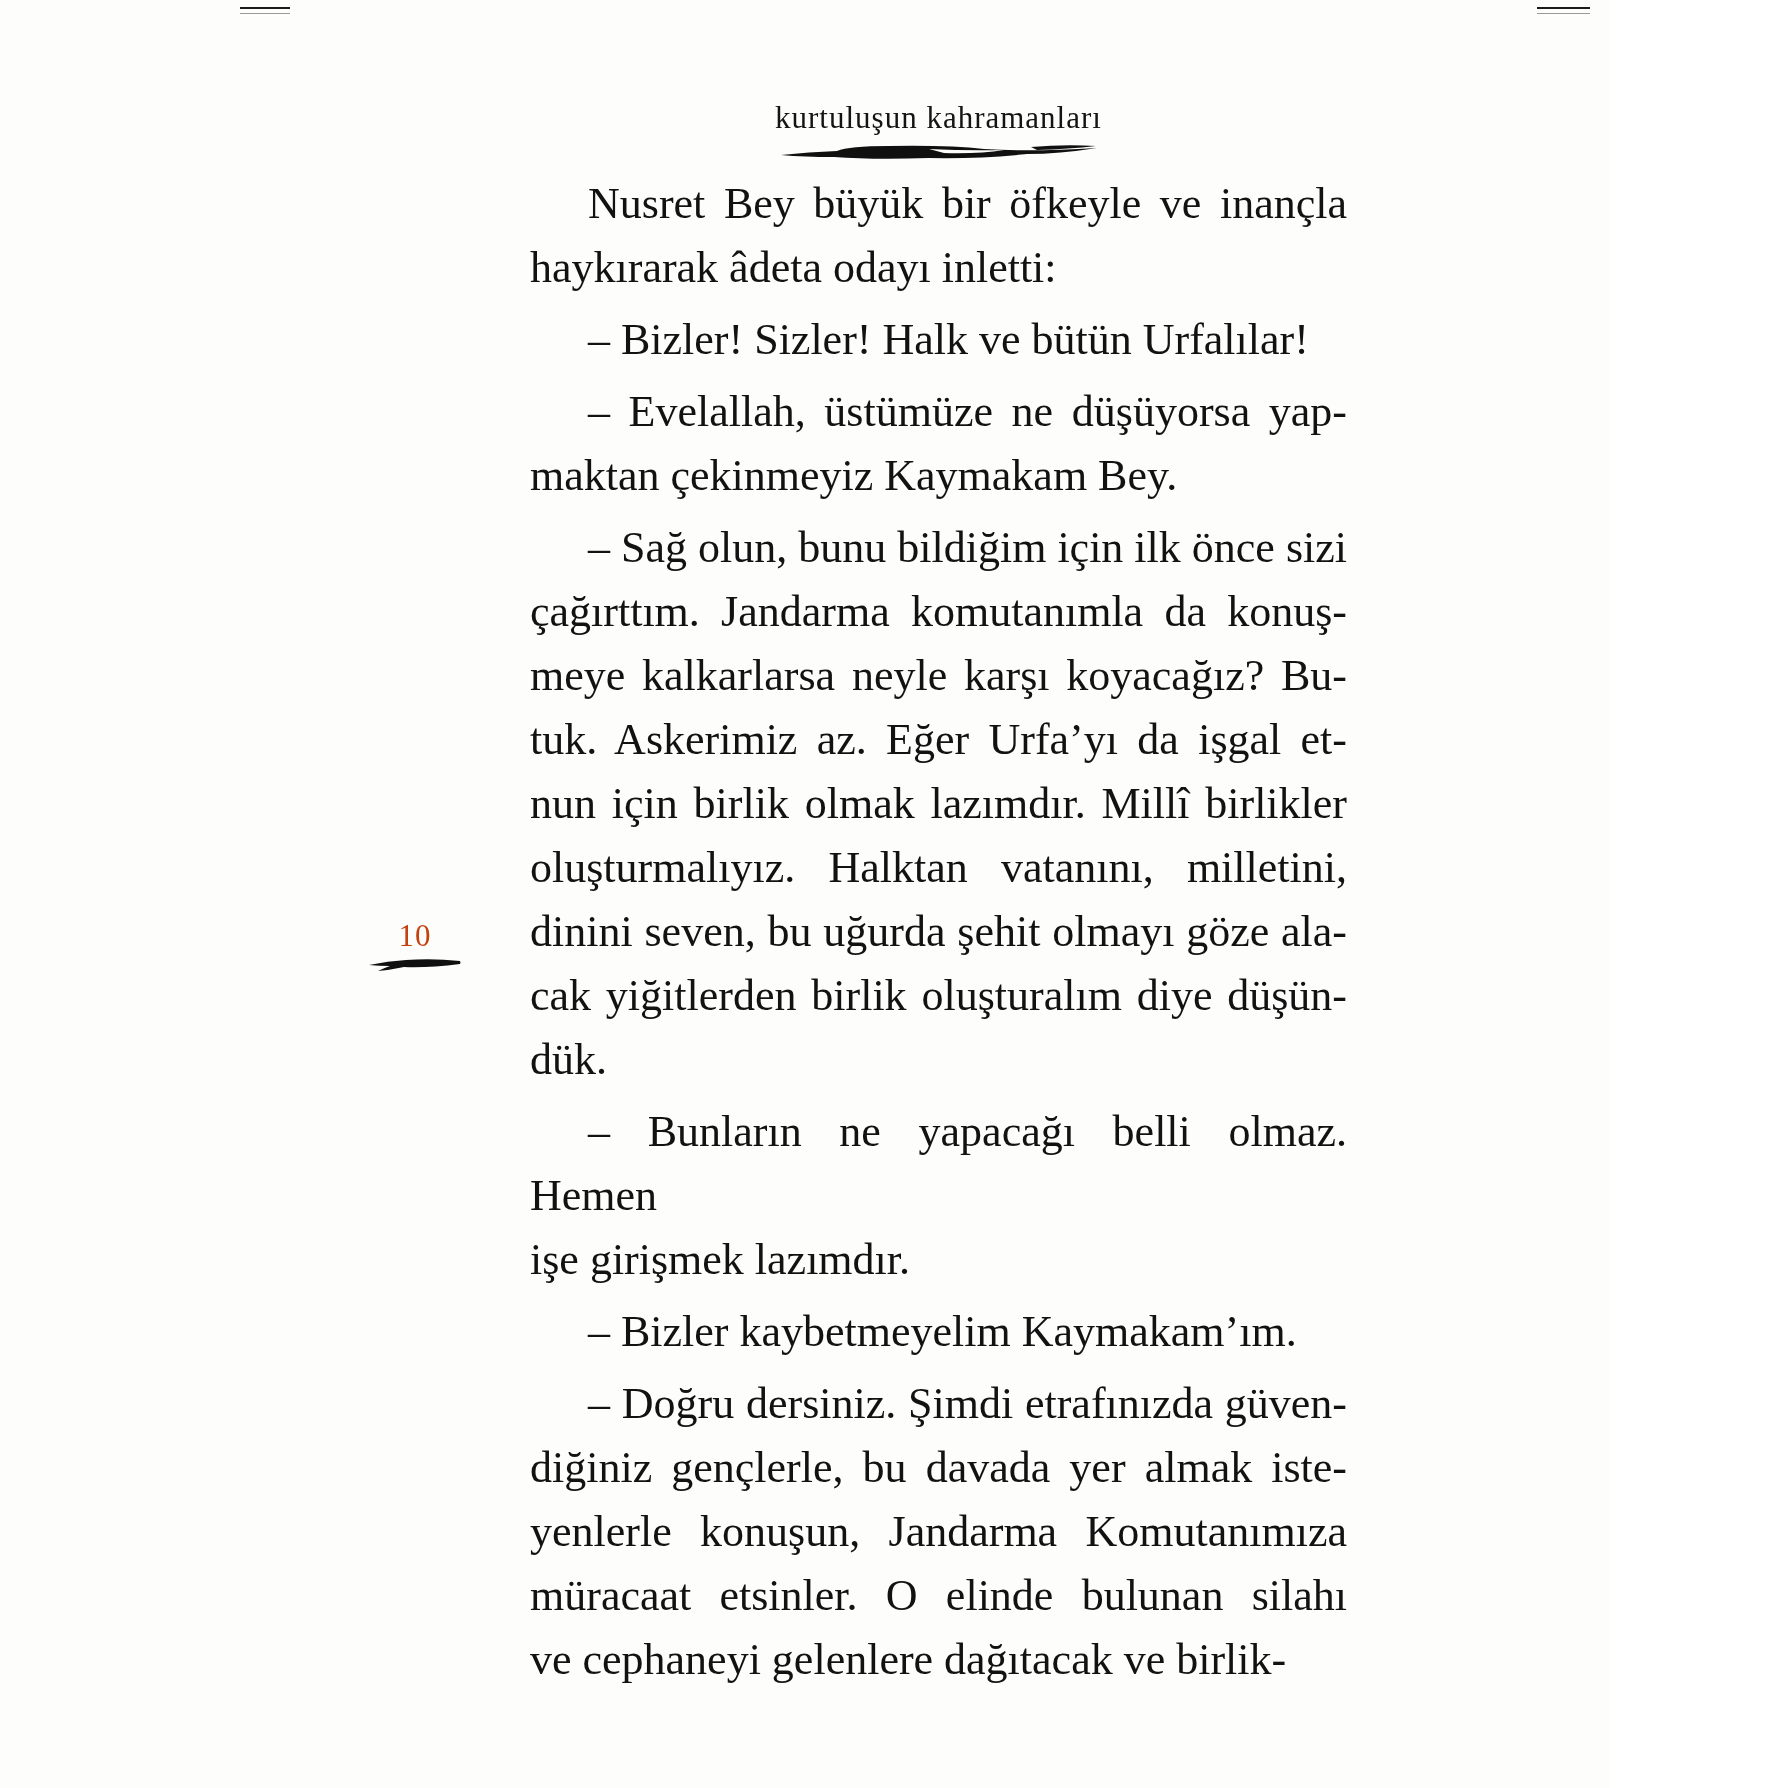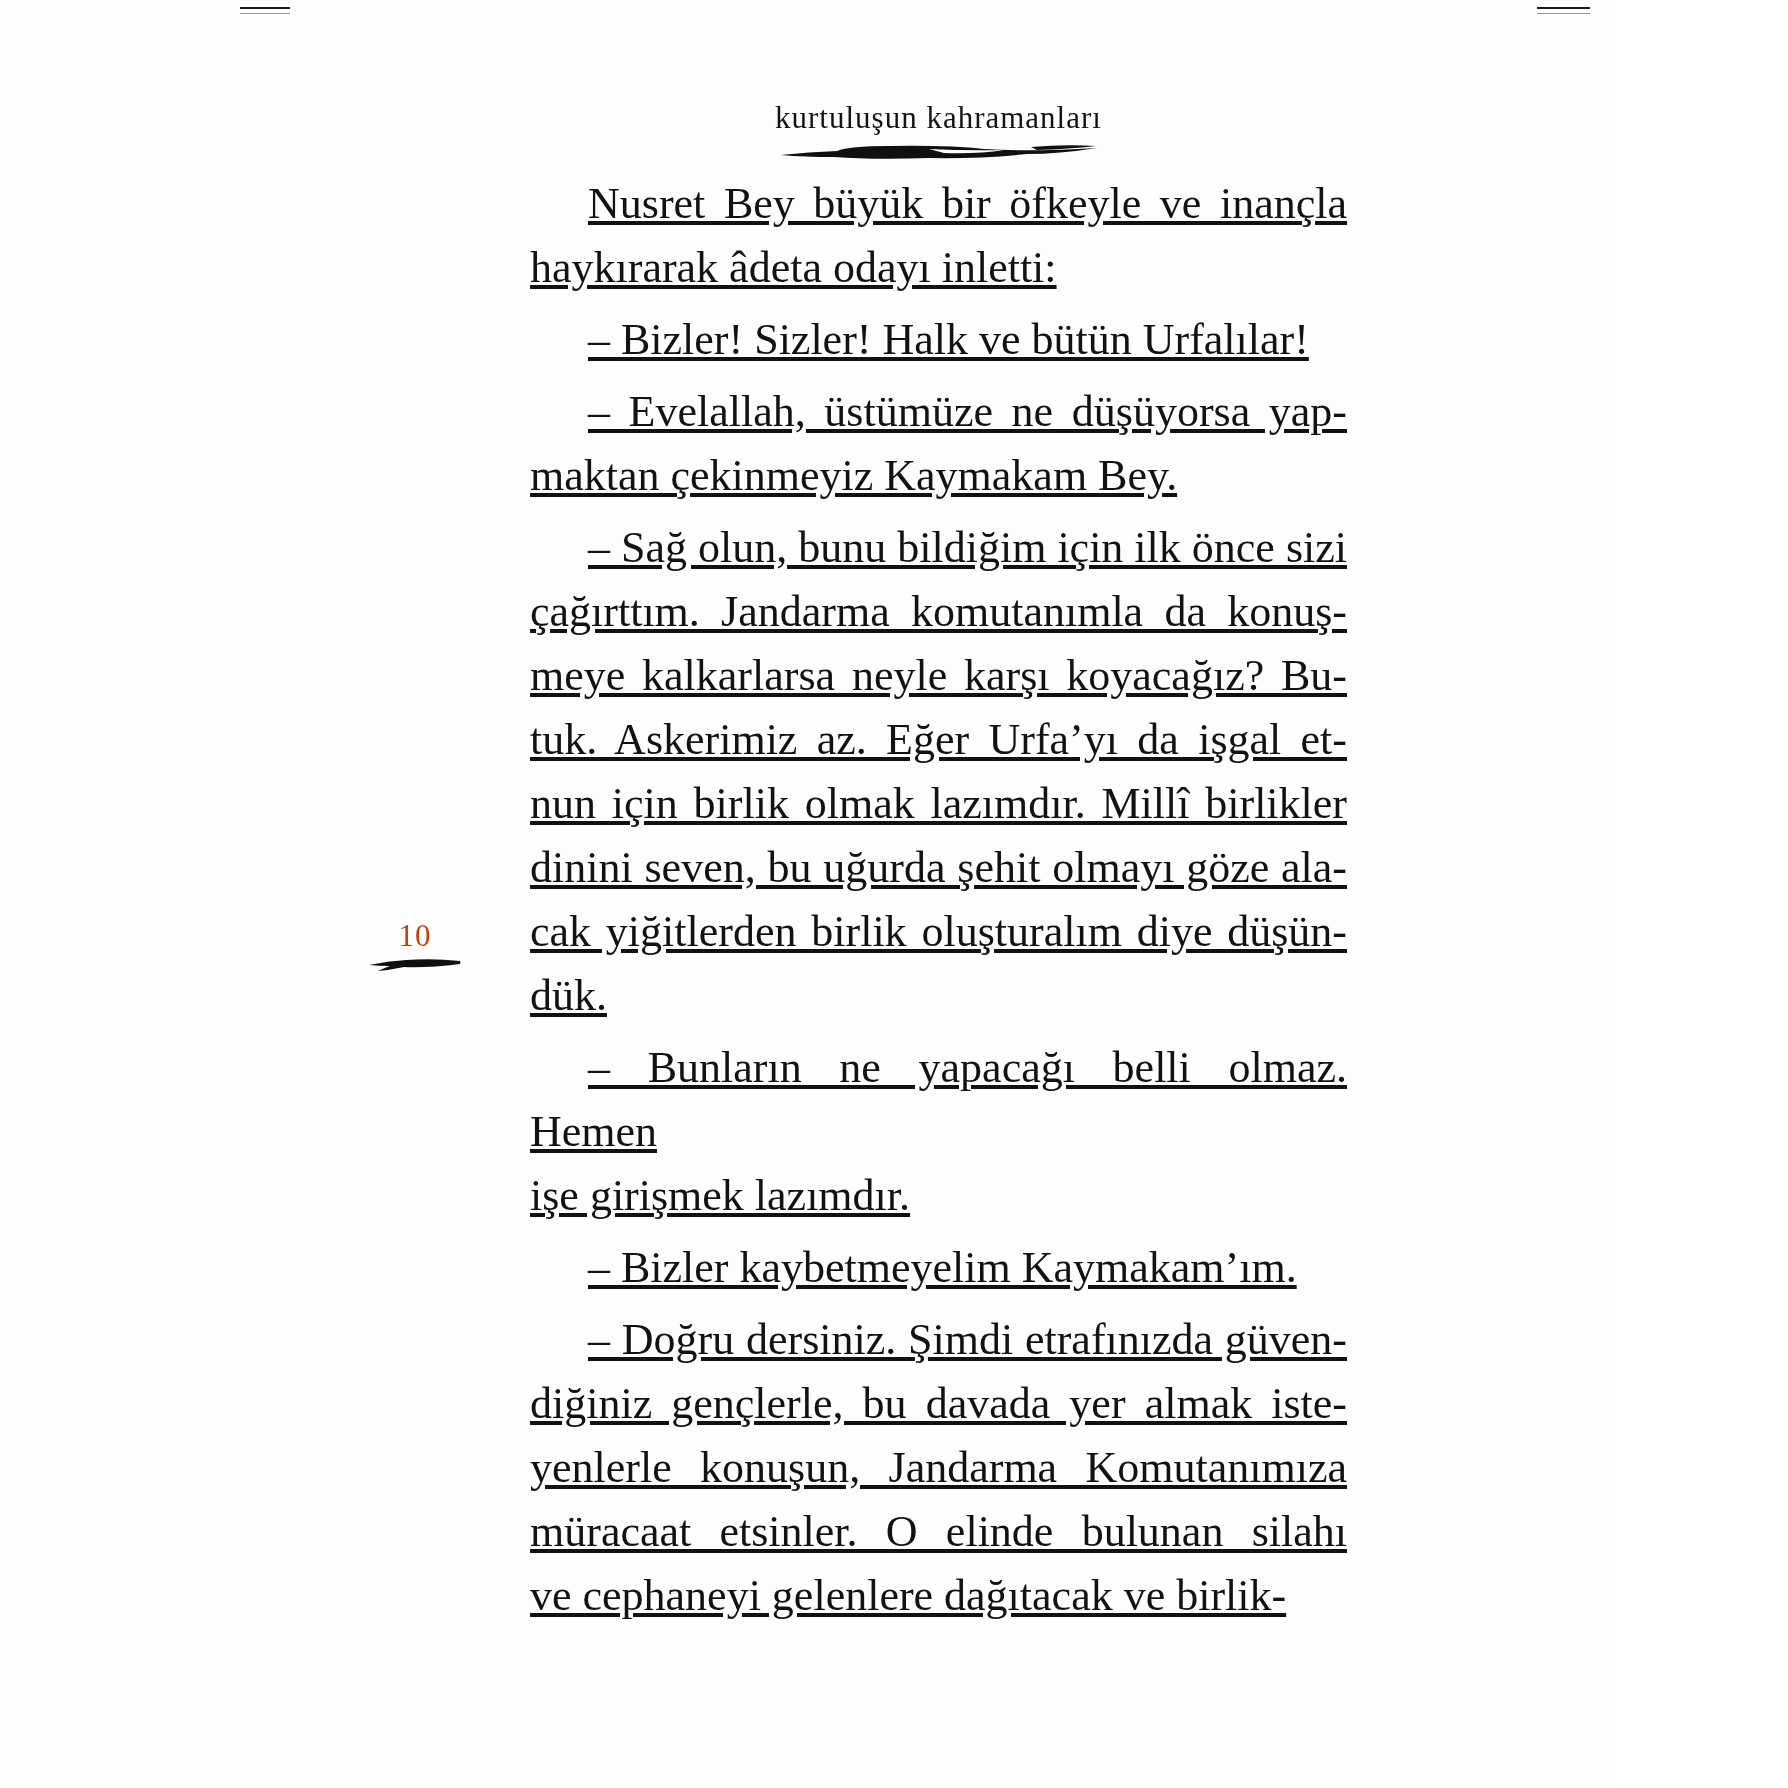--- a/index.html
+++ b/index.html
@@ -58,21 +58,20 @@
     margin: 1px auto 0 auto;
   }
 
   
   .body-text {
     position: absolute;
     left: 530px; top: 172px; width: 817px;
     font-size: 44px;
     line-height: 64px;
     color: #121212;
-    text-decoration: underline;
   }
   .para { margin: 0 0 8px 0; }
   .para:last-child { margin-bottom: 4px; }
   .line {
     text-align: justify;
     text-align-last: justify;
     white-space: normal;
   }
   .line.last {
     text-align: center;
@@ -118,20 +117,21 @@
       <div class="para">
         <div class="line first">– Evelallah, üstümüze ne düşüyorsa yap-</div>
         <div class="line last">maktan çekinmeyiz Kaymakam Bey.</div>
       </div>
       <div class="para">
         <div class="line first">– Sağ olun, bunu bildiğim için ilk önce sizi</div>
         <div class="line">çağırttım. Jandarma komutanımla da konuş-</div>
         <div class="line">meye kalkarlarsa neyle karşı koyacağız? Bu-</div>
         <div class="line">tuk. Askerimiz az. Eğer Urfa’yı da işgal et-</div>
         <div class="line">nun için birlik olmak lazımdır. Millî birlikler</div>
+        <div class="line">oluşturmalıyız. Halktan vatanını, milletini,</div>
         <div class="line">dinini seven, bu uğurda şehit olmayı göze ala-</div>
         <div class="line">cak yiğitlerden birlik oluşturalım diye düşün-</div>
         <div class="line last">dük.</div>
       </div>
       <div class="para">
         <div class="line first">– Bunların ne yapacağı belli olmaz. Hemen</div>
         <div class="line last">işe girişmek lazımdır.</div>
       </div>
       <div class="para">
         <div class="line first last">– Bizler kaybetmeyelim Kaymakam’ım.</div>

